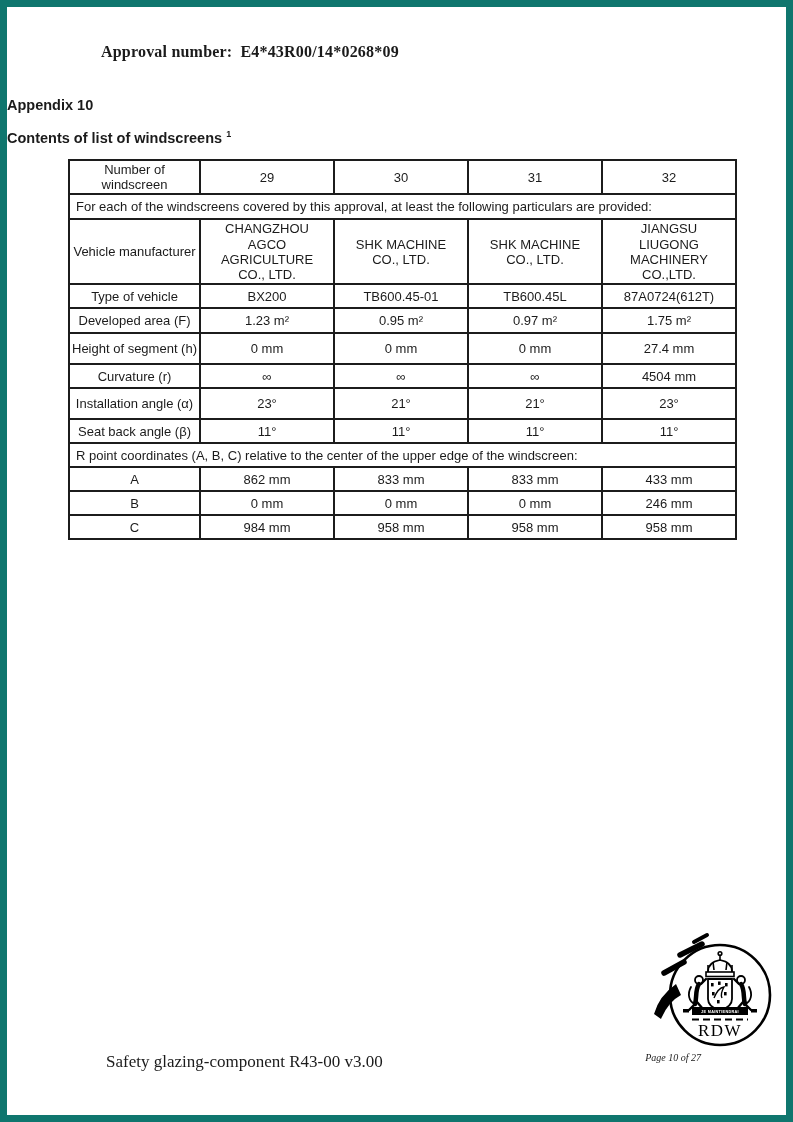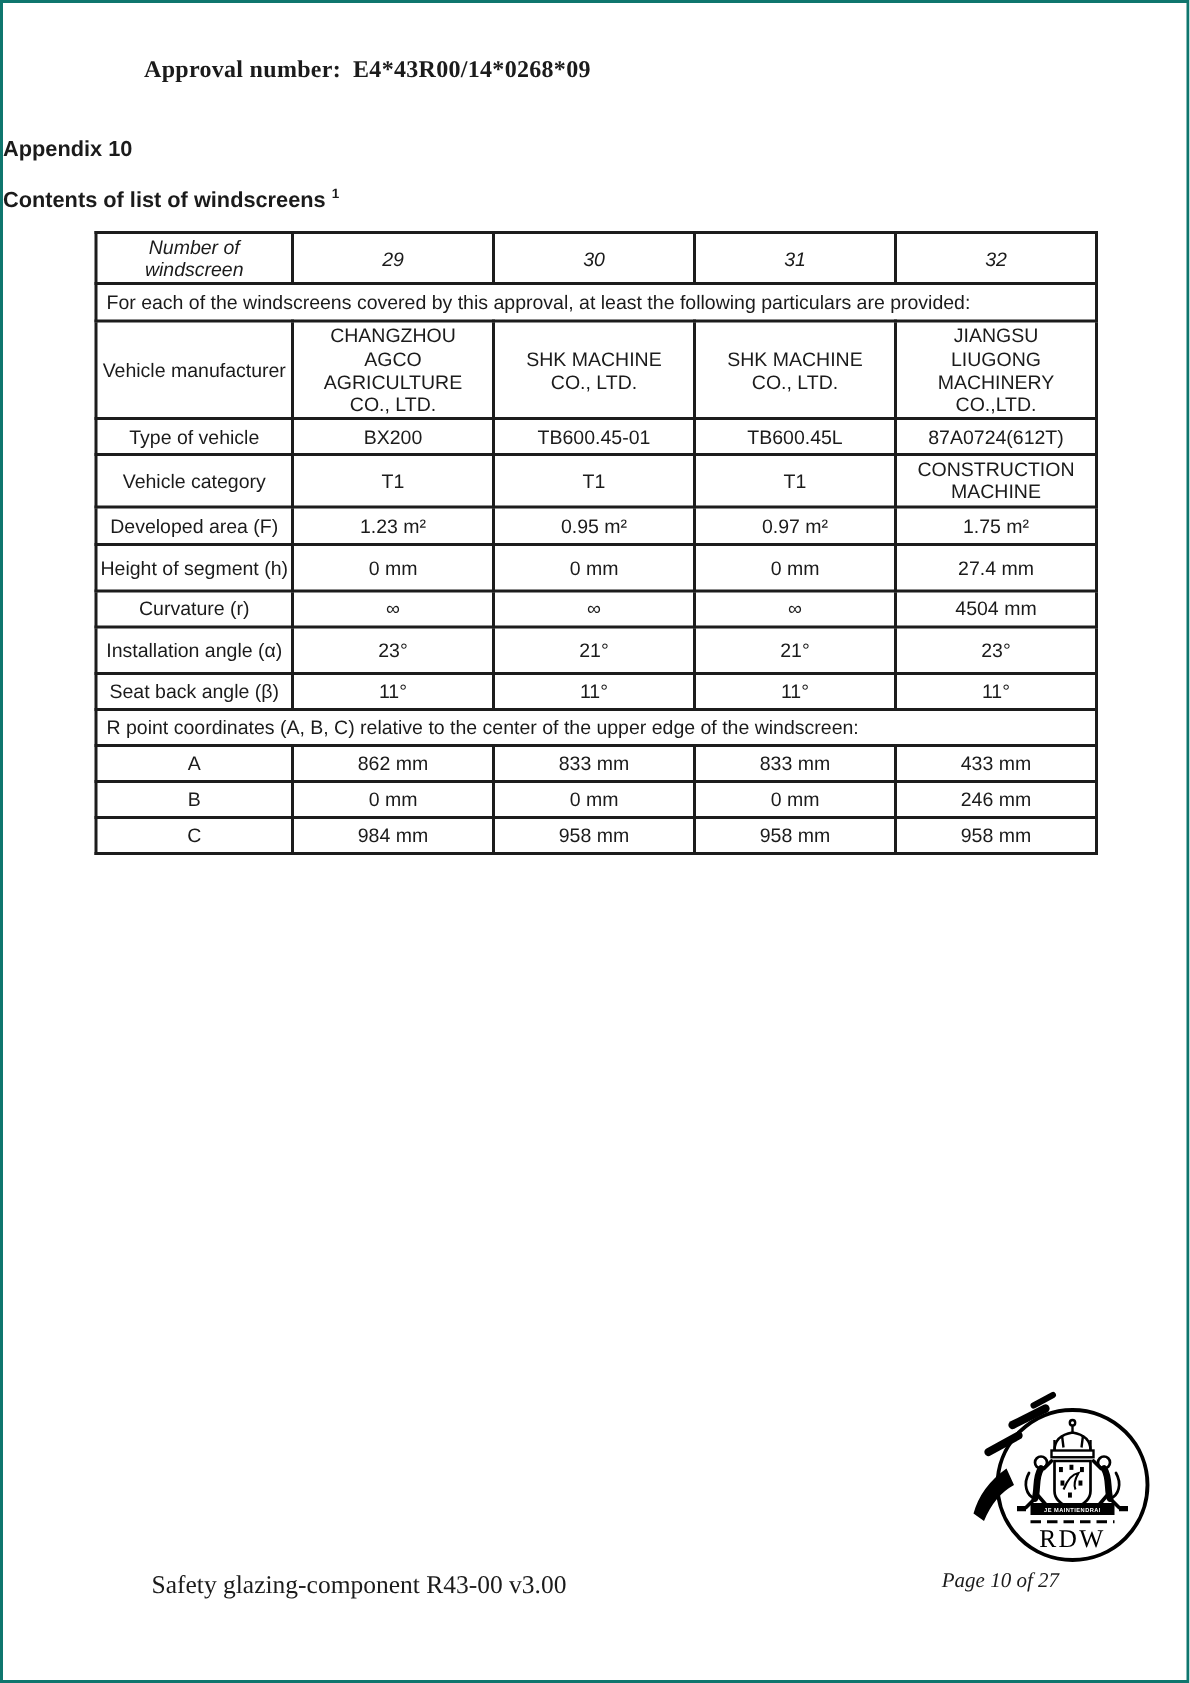--- a/index.html
+++ b/index.html
@@ -1,20 +1,20 @@
 <!DOCTYPE html>
 <html><head>
 <meta charset="utf-8">
 <style>
   html,body{margin:0;padding:0;background:#fff;}
   .page{
     position:relative;
     width:793px;height:1122px;
     background:#fff;
-    border:2px solid #0f766e;
+    border:7px solid #0f766e;
     box-sizing:border-box;
     font-family:"Liberation Sans",sans-serif;
     color:#1b1b1b;
     overflow:hidden;
   }
   .approval-line{
     position:absolute;left:94px;top:36px;
     font-family:"Liberation Serif",serif;
     font-weight:bold;font-size:16px;letter-spacing:.2px;
     white-space:nowrap;
@@ -38,29 +38,29 @@
     padding:1px 2px;
     white-space:pre-line;
     overflow:hidden;
   }
   table.ws td.note{
     text-align:left;padding-left:6px;white-space:normal;
   }
   col.c0{width:131px;}
   col.cd{width:134px;}
   tr.h24{height:24px;} tr.h25{height:25px;} tr.h30{height:30px;}
-  tr.h31{height:31px;margin-top:28px;} tr.h32{height:32px;font-style:italic;} tr.h63{height:63px;}
+  tr.h31{height:31px;margin-top:28px;} tr.h32{height:32px;} tr.h63{height:63px;}
 
   .footer-left{
     position:absolute;left:99px;top:1045px;
     font-family:"Liberation Serif",serif;font-size:17px;
   }
   .footer-right{
     position:absolute;right:85px;top:1045px;
-    font-family:"Liberation Serif",serif;font-style:italic;font-size:14px;
+    font-family:"Liberation Serif",serif;font-style:italic;font-size:10px;
   }
   .stamp{
     position:absolute;left:643px;top:925px;
     color:#000000;
   }
   .stamp svg{display:block;}
   .stamp text.rdw{
     font-family:"Liberation Serif",serif;
     font-size:17px;letter-spacing:1.5px;
   }
@@ -119,28 +119,20 @@
 MACHINERY
 CO.,LTD.</td>
       </tr>
       <tr class="h24">
         <td>Type of vehicle</td>
         <td>BX200</td>
         <td>TB600.45-01</td>
         <td>TB600.45L</td>
         <td>87A0724(612T)</td>
       </tr>
-      <tr class="h30">
-        <td>Vehicle category</td>
-        <td>T1</td>
-        <td>T1</td>
-        <td>T1</td>
-        <td>CONSTRUCTION
-MACHINE</td>
-      </tr>
       <tr class="h25">
         <td>Developed area (F)</td>
         <td>1.23 m²</td>
         <td>0.95 m²</td>
         <td>0.97 m²</td>
         <td>1.75 m²</td>
       </tr>
       <tr class="h31">
         <td>Height of segment (h)</td>
         <td>0 mm</td>

